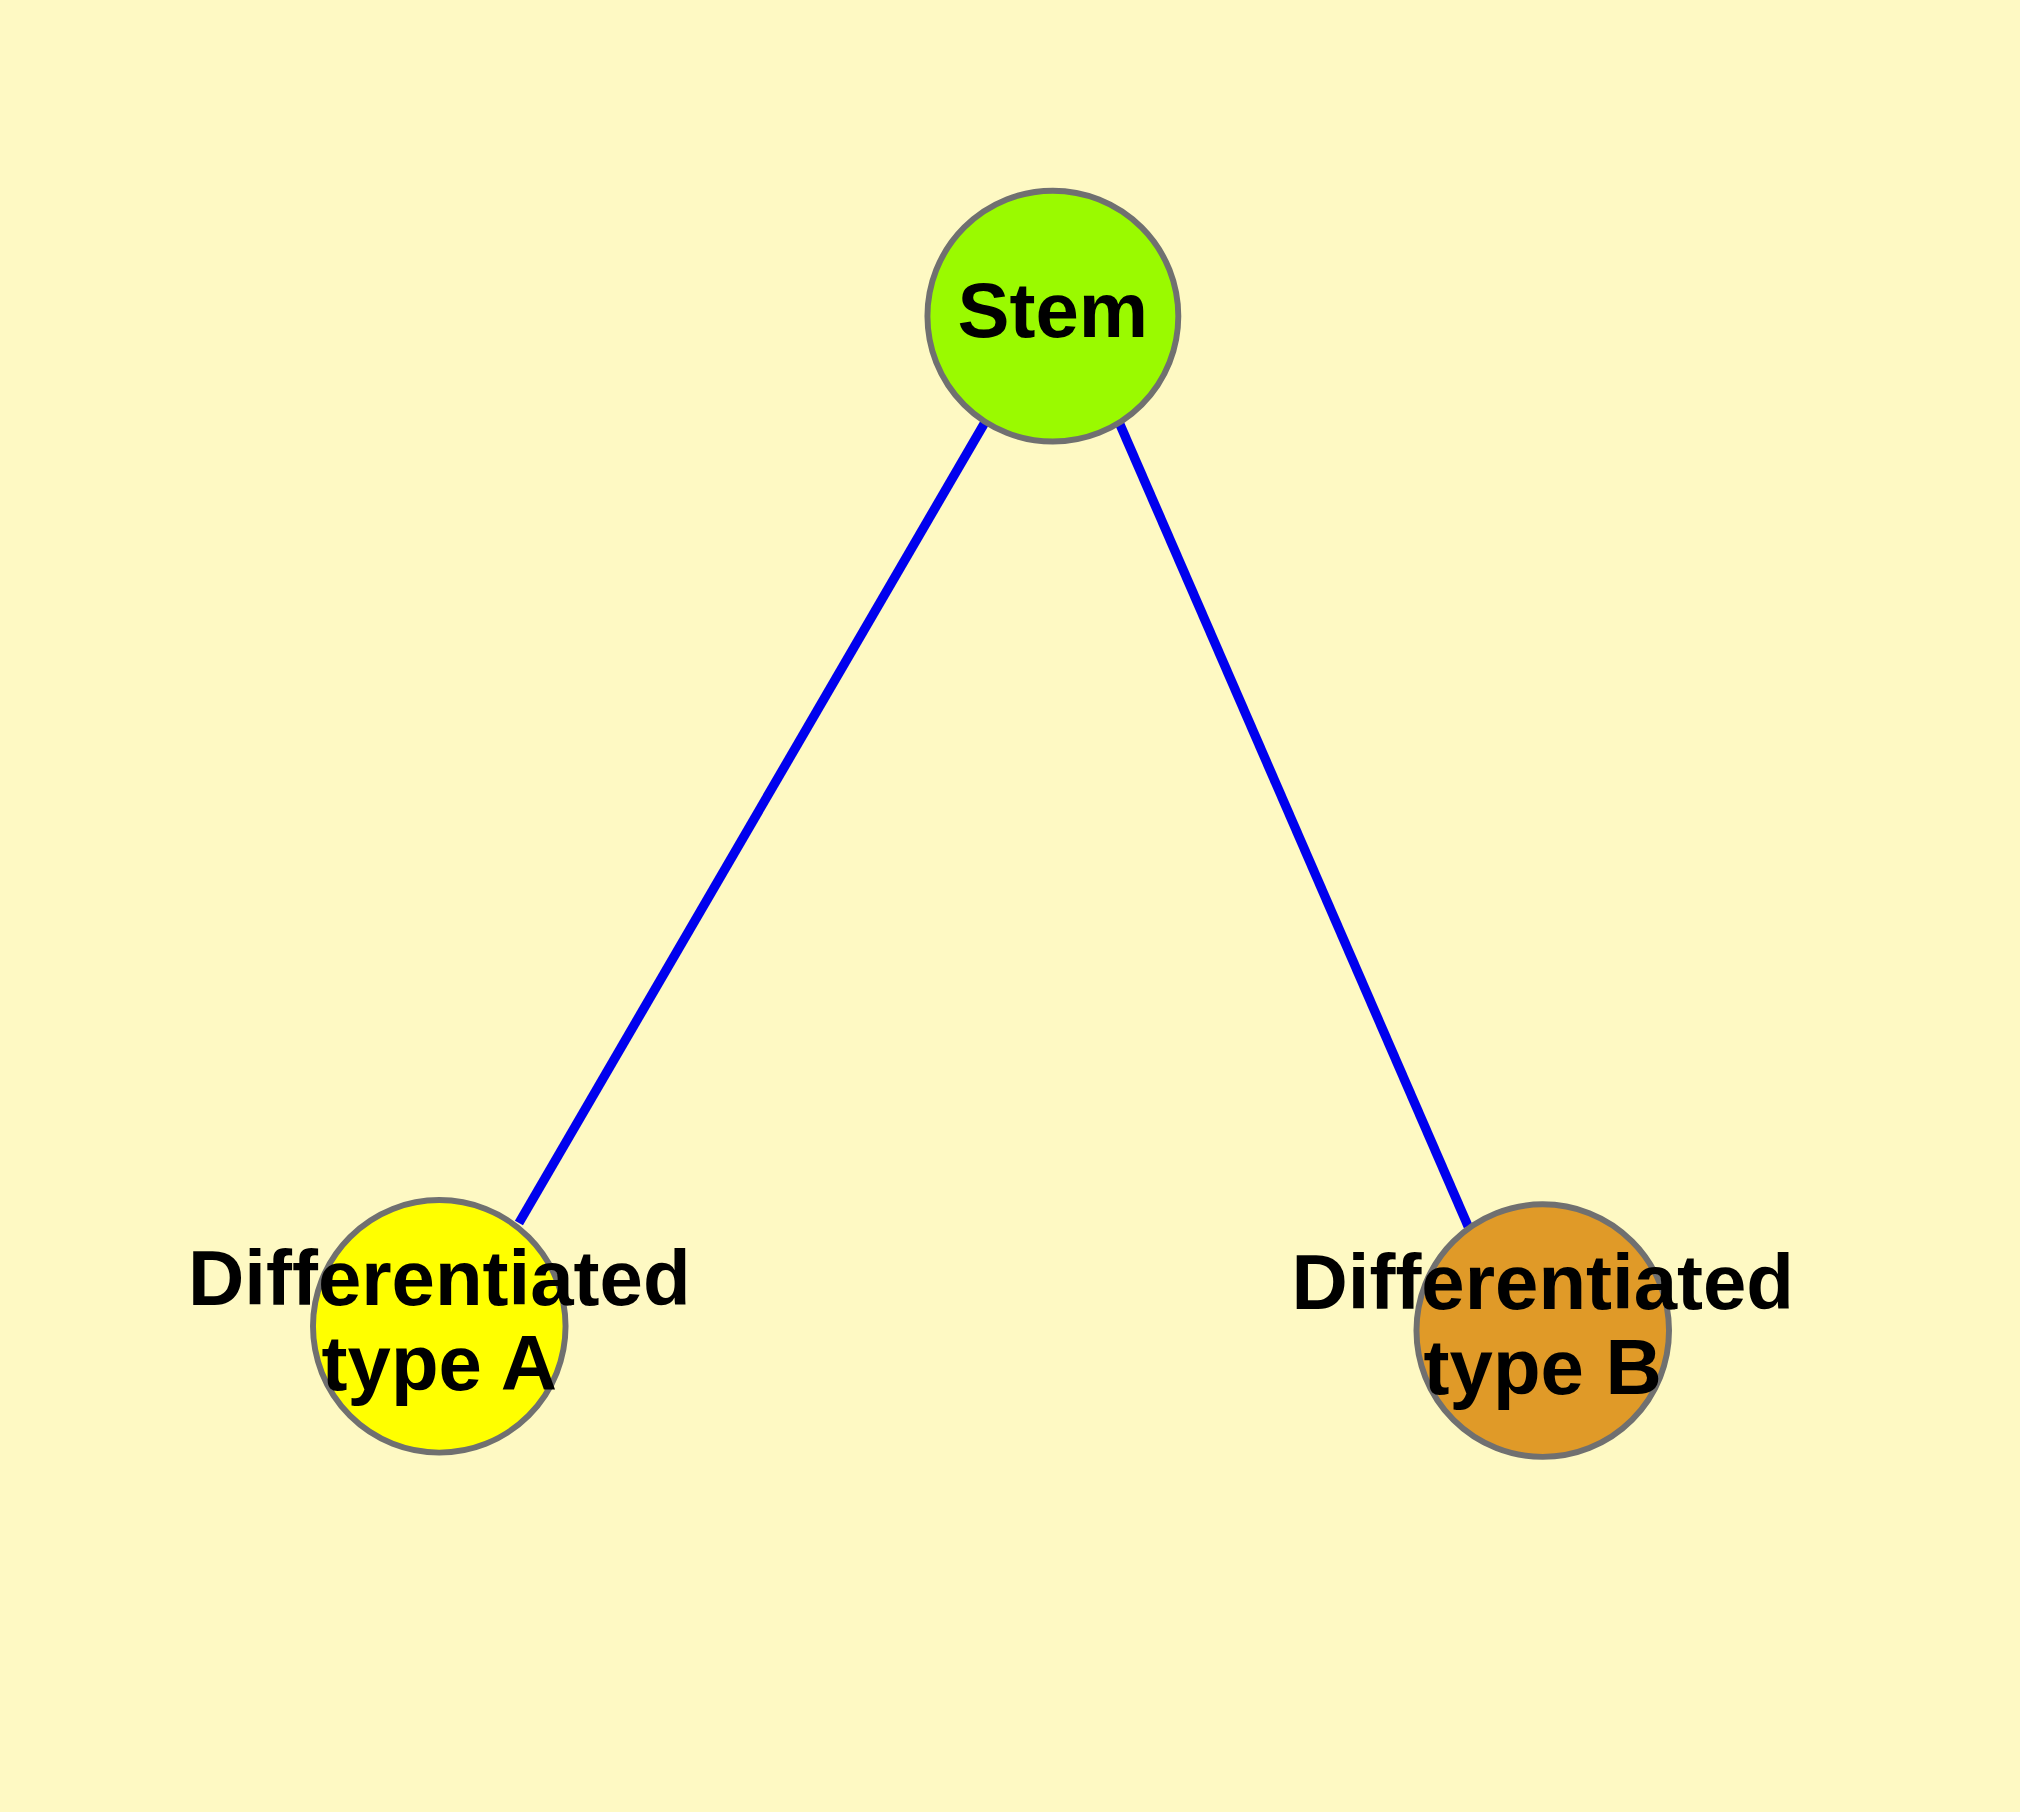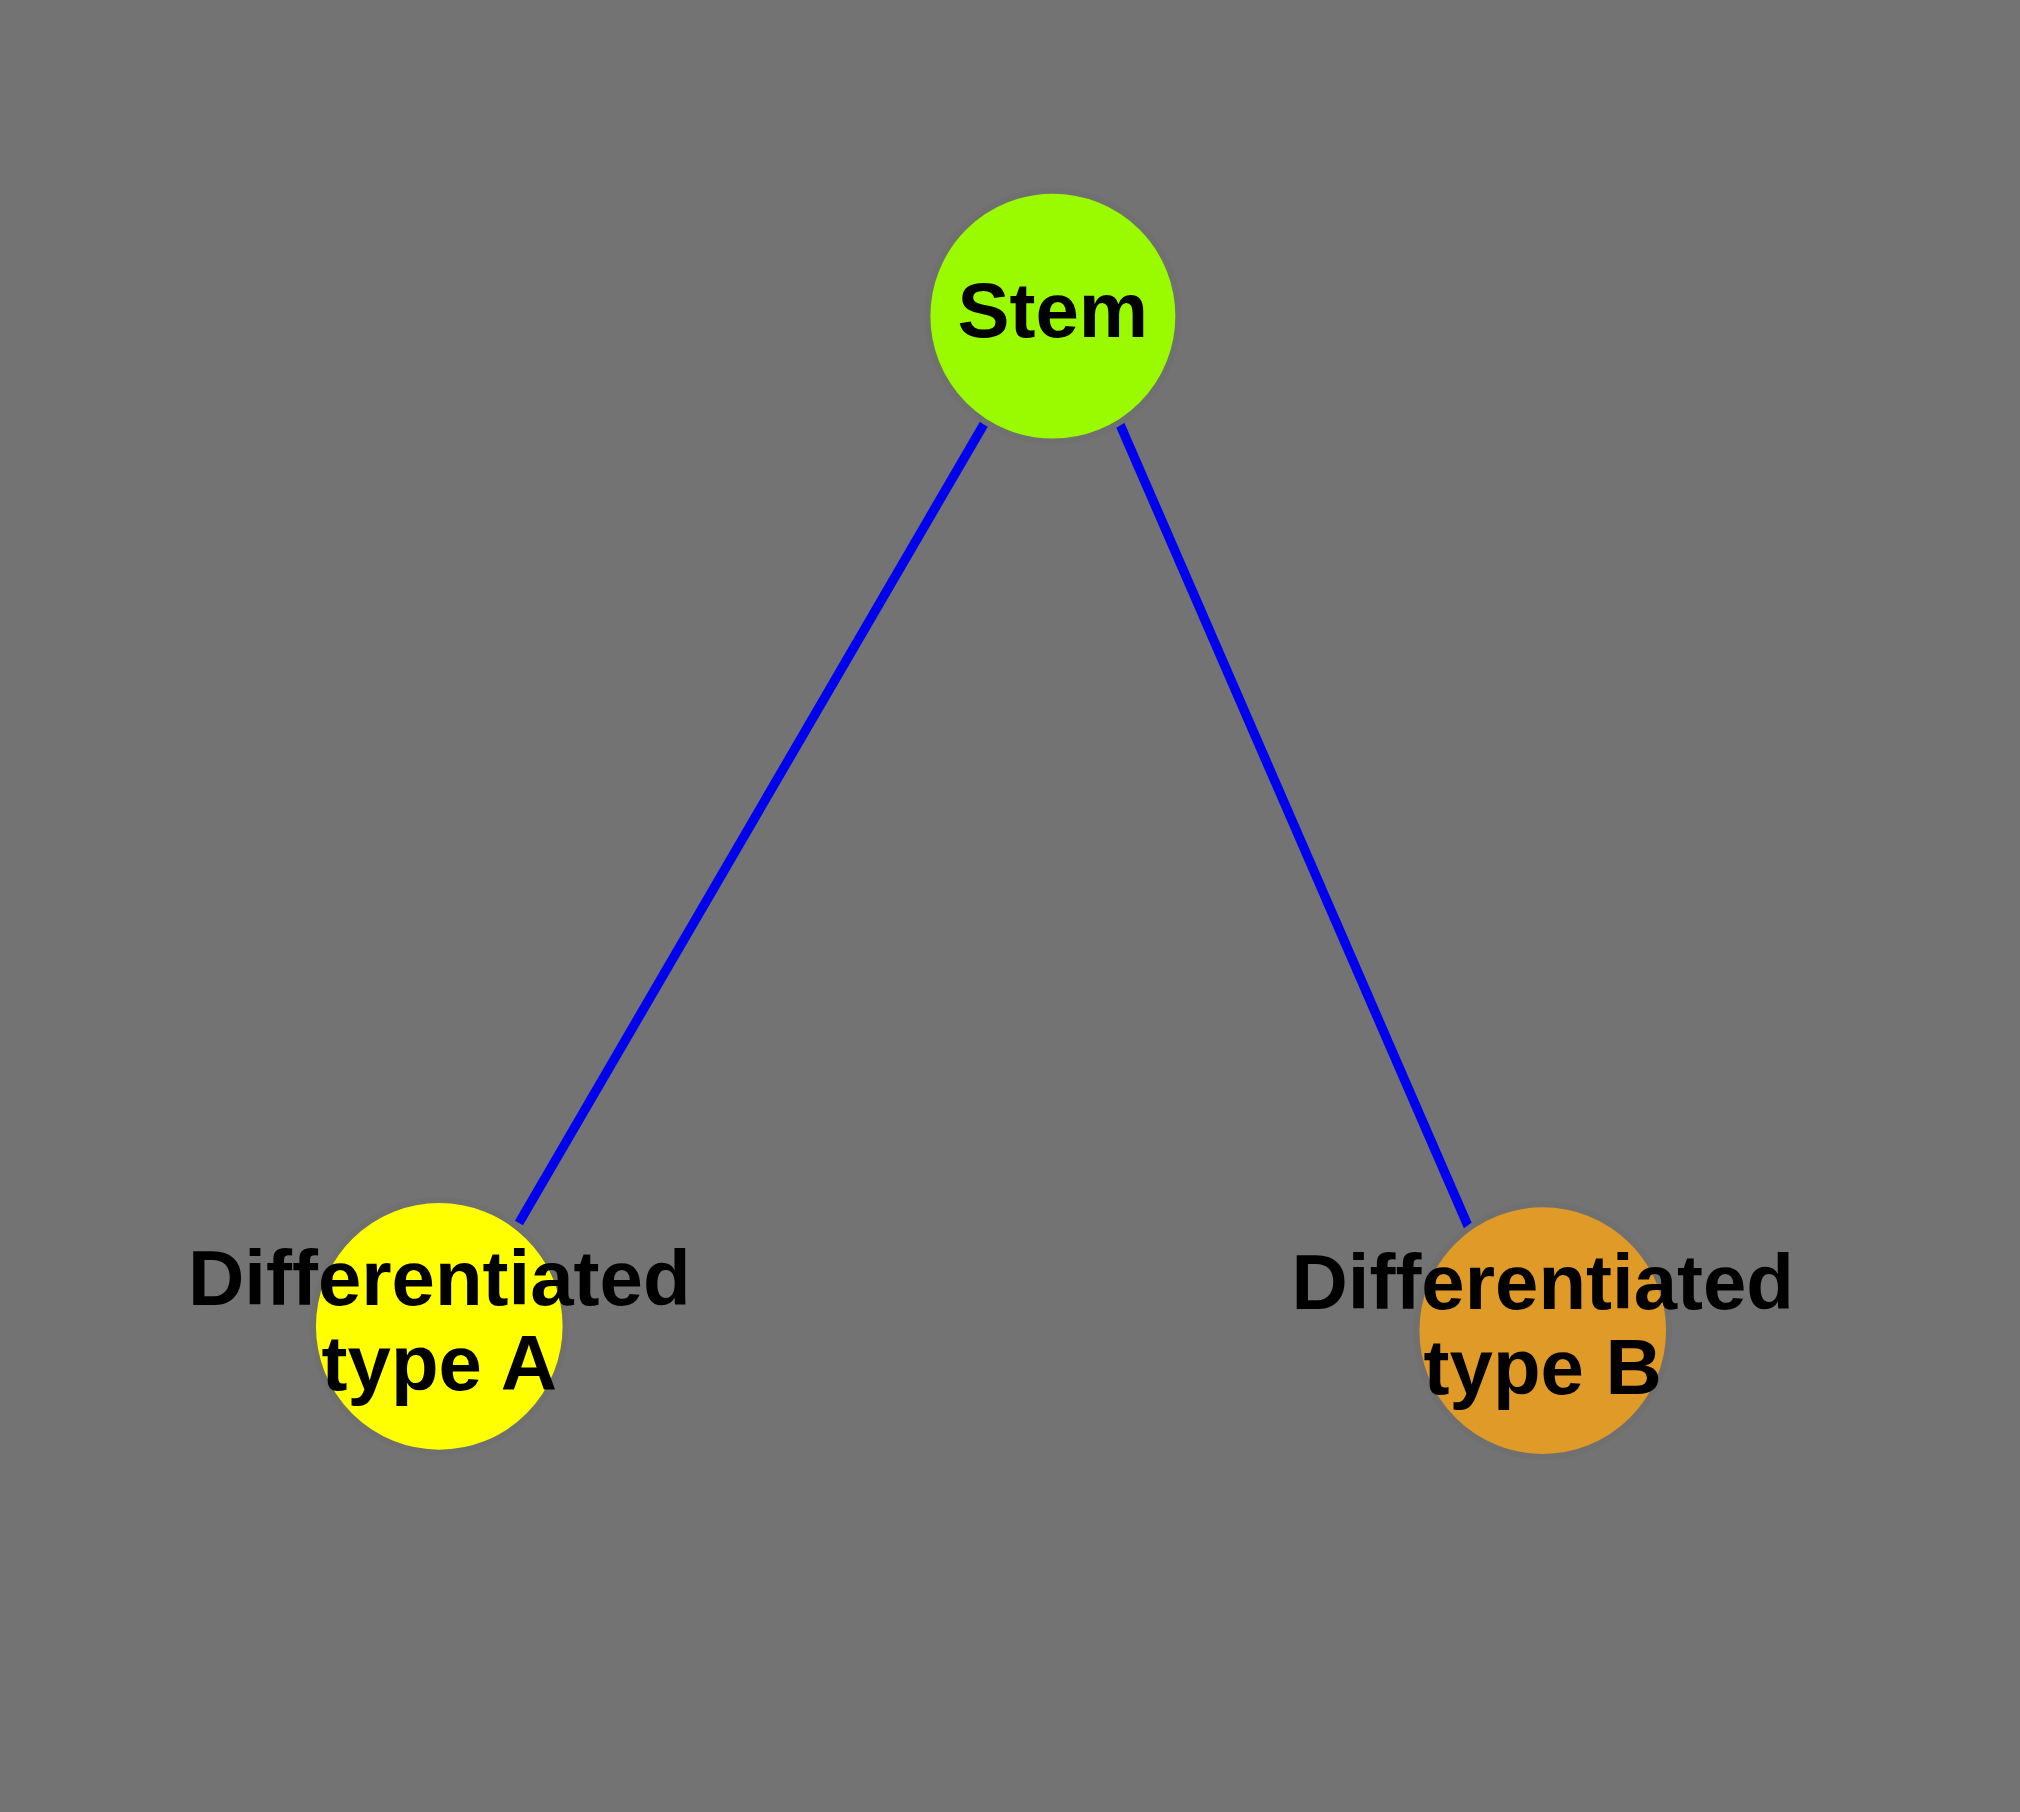--- a/index.html
+++ b/index.html
@@ -36,21 +36,21 @@
     paint-order: normal;
     white-space: pre;
   }
   .edge-line {
     stroke-linecap: butt;
   }
 </style>
 </head>
 <body>
 
-<div id="diagram-canvas" style="background: #737373;">
+<div id="diagram-canvas" style="background: #fef9c3;">
 
   <svg id="graph-svg" viewBox="0 0 2384 2138" xmlns="http://www.w3.org/2000/svg">
 
     <g>
       <line class="edge-line" x1="1162" y1="498" x2="612" y2="1443" stroke="#0000ee" stroke-width="11"></line>
       <line class="edge-line" x1="1320" y1="498" x2="1732" y2="1447" stroke="#0000ee" stroke-width="11"></line>
     </g>
 
     <g>
       <circle cx="1242" cy="373" r="148" fill="#9afa00" stroke="#707070" stroke-width="7"></circle>

